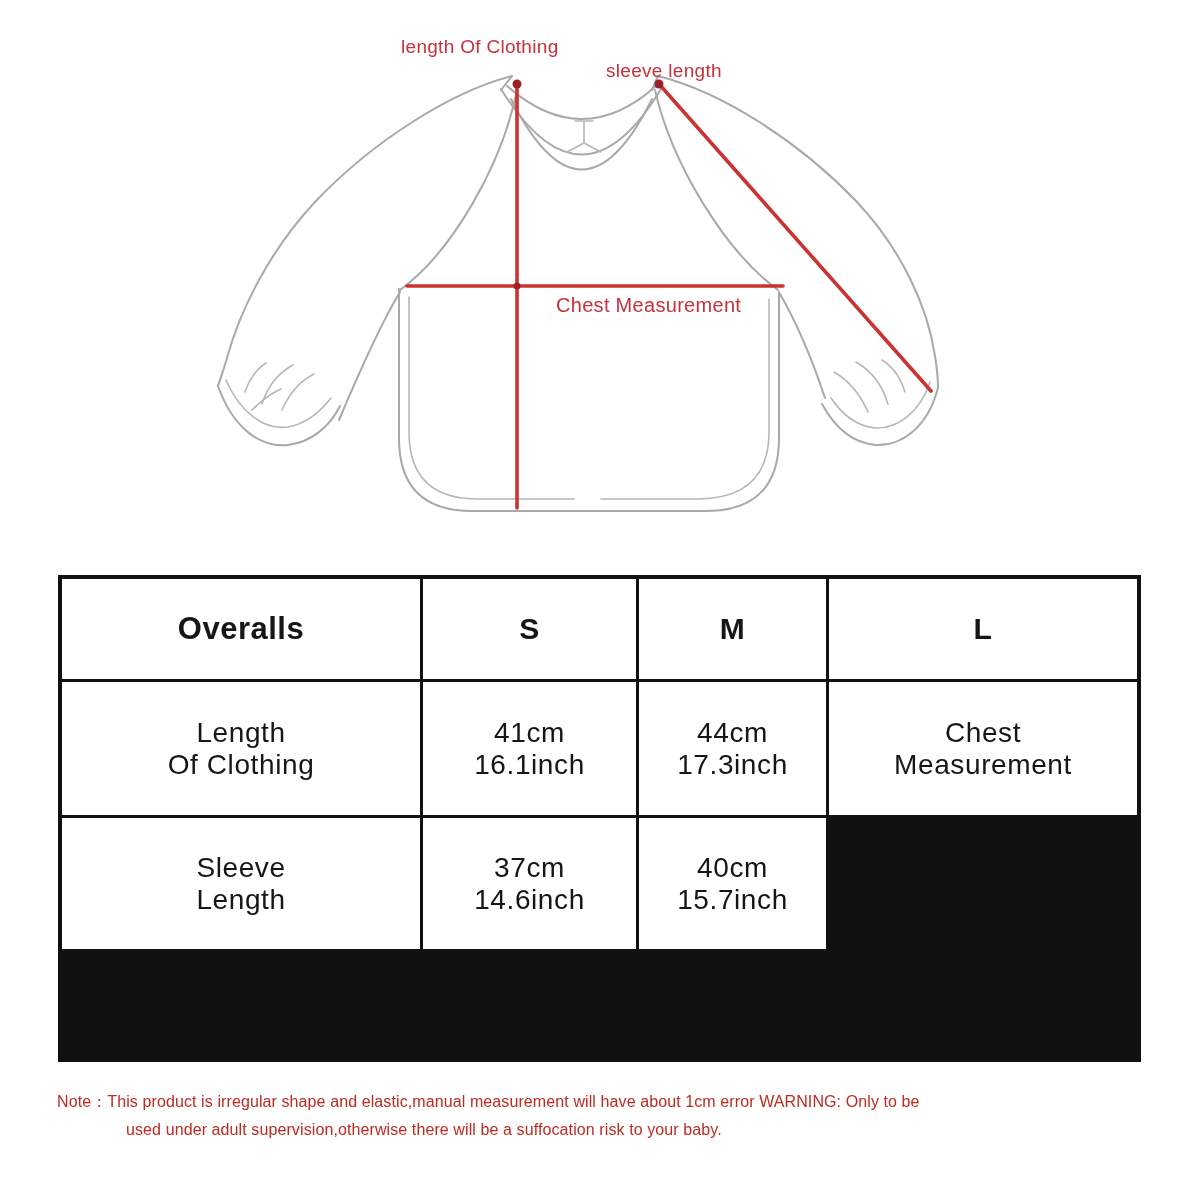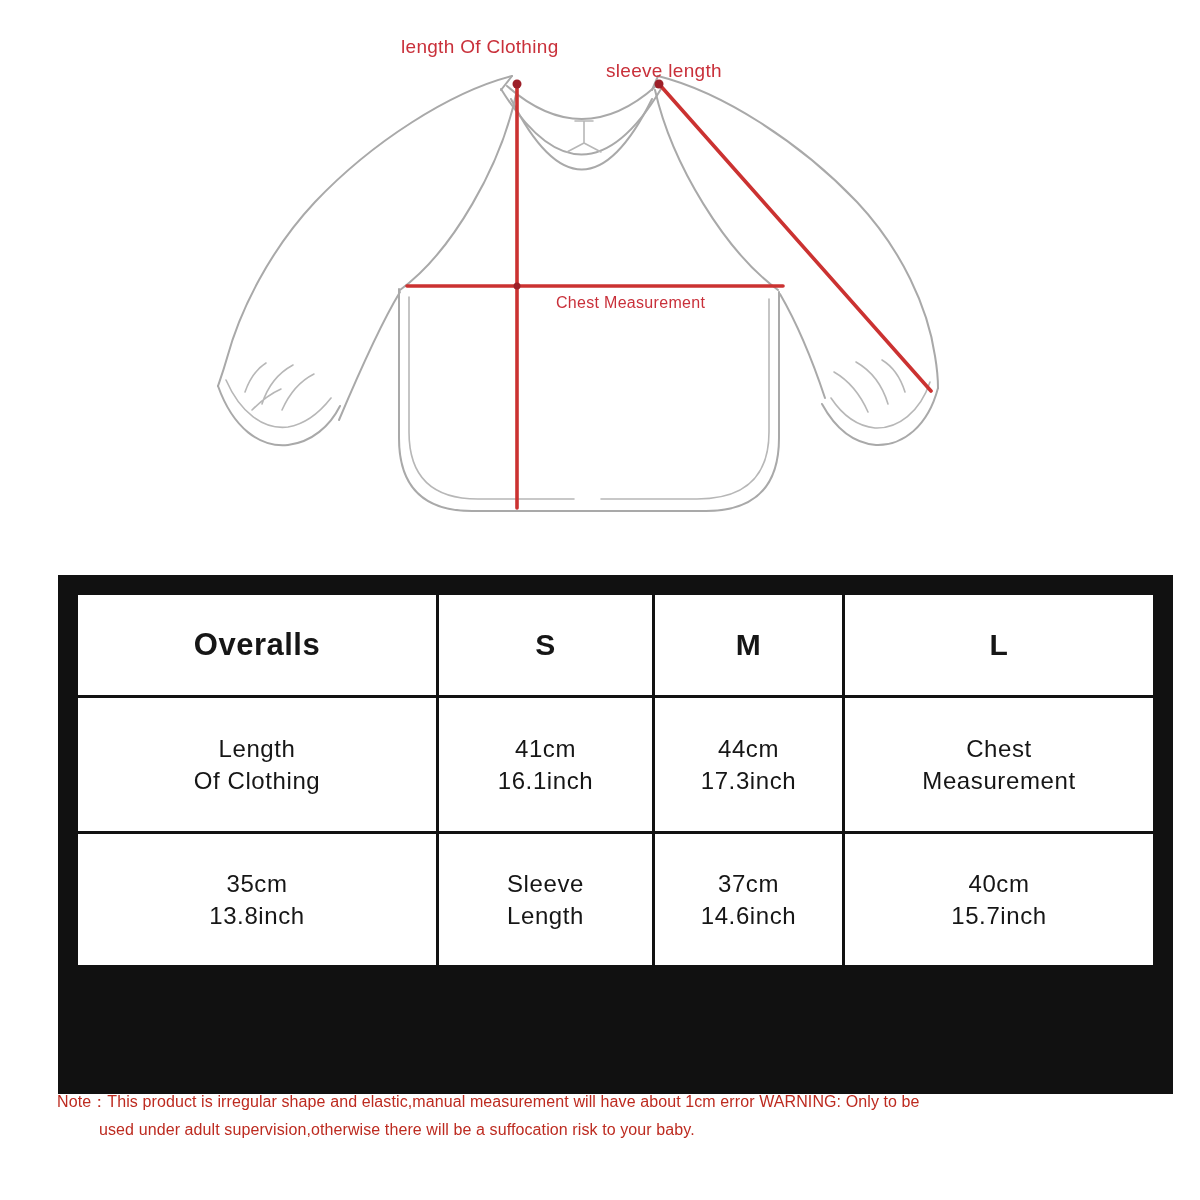--- a/index.html
+++ b/index.html
@@ -21,43 +21,43 @@
   .g-stroke{fill:none;stroke:var(--outline-gray);stroke-width:2;stroke-linecap:round;stroke-linejoin:round;}
   .g-thin{fill:none;stroke:#b7b7b7;stroke-width:1.6;stroke-linecap:round;}
   .r-stroke{fill:none;stroke:var(--measure-red);stroke-width:3.6;stroke-linecap:round;}
   .r-dot{fill:#9d2029;}
   .diagram-label{
     position:absolute;color:var(--label-red);font-size:19px;letter-spacing:.3px;
     white-space:nowrap;font-weight:400;
   }
   .lbl-length{left:401px;top:36px;}
   .lbl-sleeve{left:606px;top:52px;margin-top:8px;}
-  .lbl-chest{left:556px;top:294px;font-size:16px;}
+  .lbl-chest{left:556px;top:294px;font-size:20px;}
   
   .size-table{
     position:absolute;left:58px;top:575px;
-    background:var(--table-border);padding:20px;
+    background:var(--table-border);padding:4px;
     display:grid;gap:3px;
     grid-template-columns:358px 213px 187px 308px;
     grid-template-rows:100px 133px 131px 106px;
   }
   .cell{
     background:#ffffff;display:flex;flex-direction:column;
     align-items:center;justify-content:center;color:var(--text-black);
   }
   .cell.header{font-weight:700;font-size:30px;letter-spacing:.5px;}
   .cell.header.first{font-size:31px;}
-  .cell .ln{font-size:24px;line-height:32px;letter-spacing:.6px;}
+  .cell .ln{font-size:28px;line-height:32px;letter-spacing:.6px;}
   
   .note-line{
     position:absolute;color:var(--note-red);font-size:16px;line-height:24px;
     white-space:nowrap;letter-spacing:.1px;
   }
   .note-1{left:57px;top:1090px;}
-  .note-2{left:99px;top:1118px;}
+  .note-2{left:126px;top:1118px;}
 </style>
 </head>
 <body>
 
 <div class="page">
 
   <svg class="garment-svg" width="1200" height="565" viewBox="0 0 1200 565" aria-hidden="true">
     <g>
 
       <path class="g-stroke" d="M507,86 Q582,152 656,86"></path>
@@ -116,24 +116,20 @@
     </div>
     <div class="cell">
       <span class="ln">44cm</span>
       <span class="ln">17.3inch</span>
     </div>
 
     <div class="cell">
       <span class="ln">Chest</span>
       <span class="ln">Measurement</span>
     </div>
-    <div class="cell">
-      <span class="ln">35cm</span>
-      <span class="ln">13.8inch</span>
-    </div>
 
     <div class="cell">
       <span class="ln">Sleeve</span>
       <span class="ln">Length</span>
     </div>
     <div class="cell">
       <span class="ln">37cm</span>
       <span class="ln">14.6inch</span>
     </div>
     <div class="cell">

